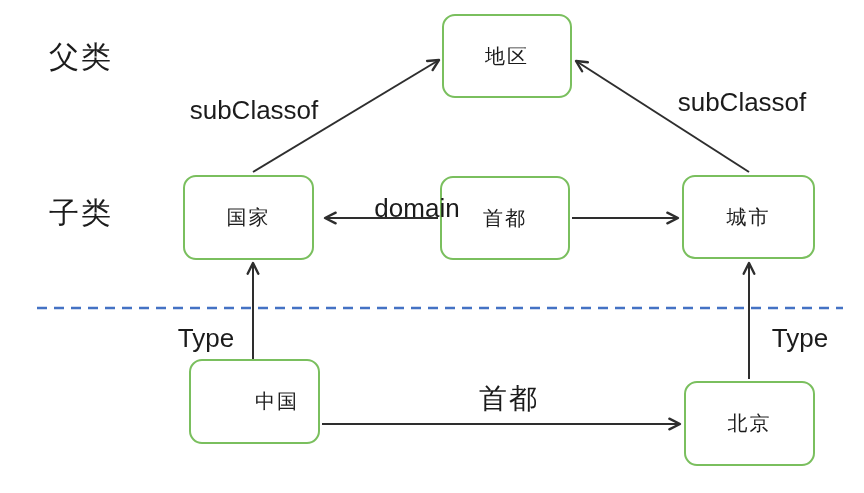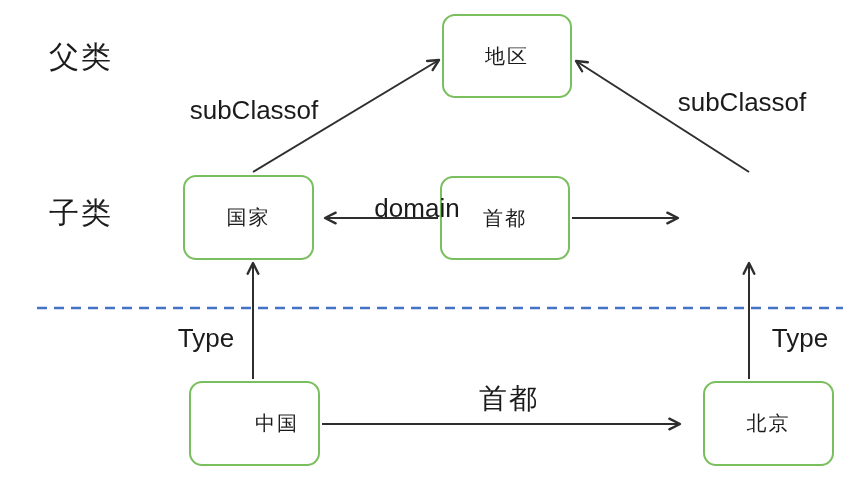--- a/index.html
+++ b/index.html
@@ -34,22 +34,22 @@
     align-items: center;
     justify-content: center;
     font-size: 20px;
     color: var(--text-color, #1b1b1b);
     letter-spacing: 2px;
   }
   #node-region  { left: 442px; top: 14px;  width: 130px; height: 84px; }
   #node-country { left: 183px; top: 175px; width: 131px; height: 85px; }
   #node-capital { left: 440px; top: 176px; width: 130px; height: 84px; }
   #node-city    { left: 682px; top: 175px; width: 133px; height: 84px; }
-  #node-china   { left: 189px; top: 381px; width: 131px; height: 85px; padding-left: 45px; }
-  #node-beijing { left: 684px; top: 381px; width: 131px; height: 85px; margin-left: 19px; }
+  #node-china   { left: 189px; top: 359px; width: 131px; height: 85px; padding-left: 45px; }
+  #node-beijing { left: 684px; top: 381px; width: 131px; height: 85px; }
 
   .row-label {
     position: absolute;
     z-index: 2;
     transform: translate(-50%, -50%);
     font-size: 30px;
     color: var(--text-color, #1b1b1b);
     letter-spacing: 2px;
     white-space: nowrap;
     margin-left: 23px;
@@ -97,20 +97,21 @@
 
     <line x1="37" y1="308" x2="843" y2="308" stroke-width="2.5" stroke-dasharray="10 7" stroke="#4472c4"></line>
   </svg>
 
   <div class="row-label" id="row-label-parent">父类</div>
   <div class="row-label" id="row-label-subclass">子类</div>
 
   <div class="node" id="node-region">地区</div>
   <div class="node" id="node-country">国家</div>
   <div class="node" id="node-capital">首都</div>
+  <div class="node" id="node-city">城市</div>
   <div class="node" id="node-china">中国</div>
   <div class="node" id="node-beijing">北京</div>
 
   <div class="edge-label" id="edge-label-subclassof-left">subClassof</div>
   <div class="edge-label" id="edge-label-subclassof-right">subClassof</div>
   <div class="edge-label" id="edge-label-domain">domain</div>
   <div class="edge-label" id="edge-label-type-left">Type</div>
   <div class="edge-label" id="edge-label-type-right">Type</div>
   <div class="edge-label cjk" id="edge-label-capital-relation">首都</div>
 

